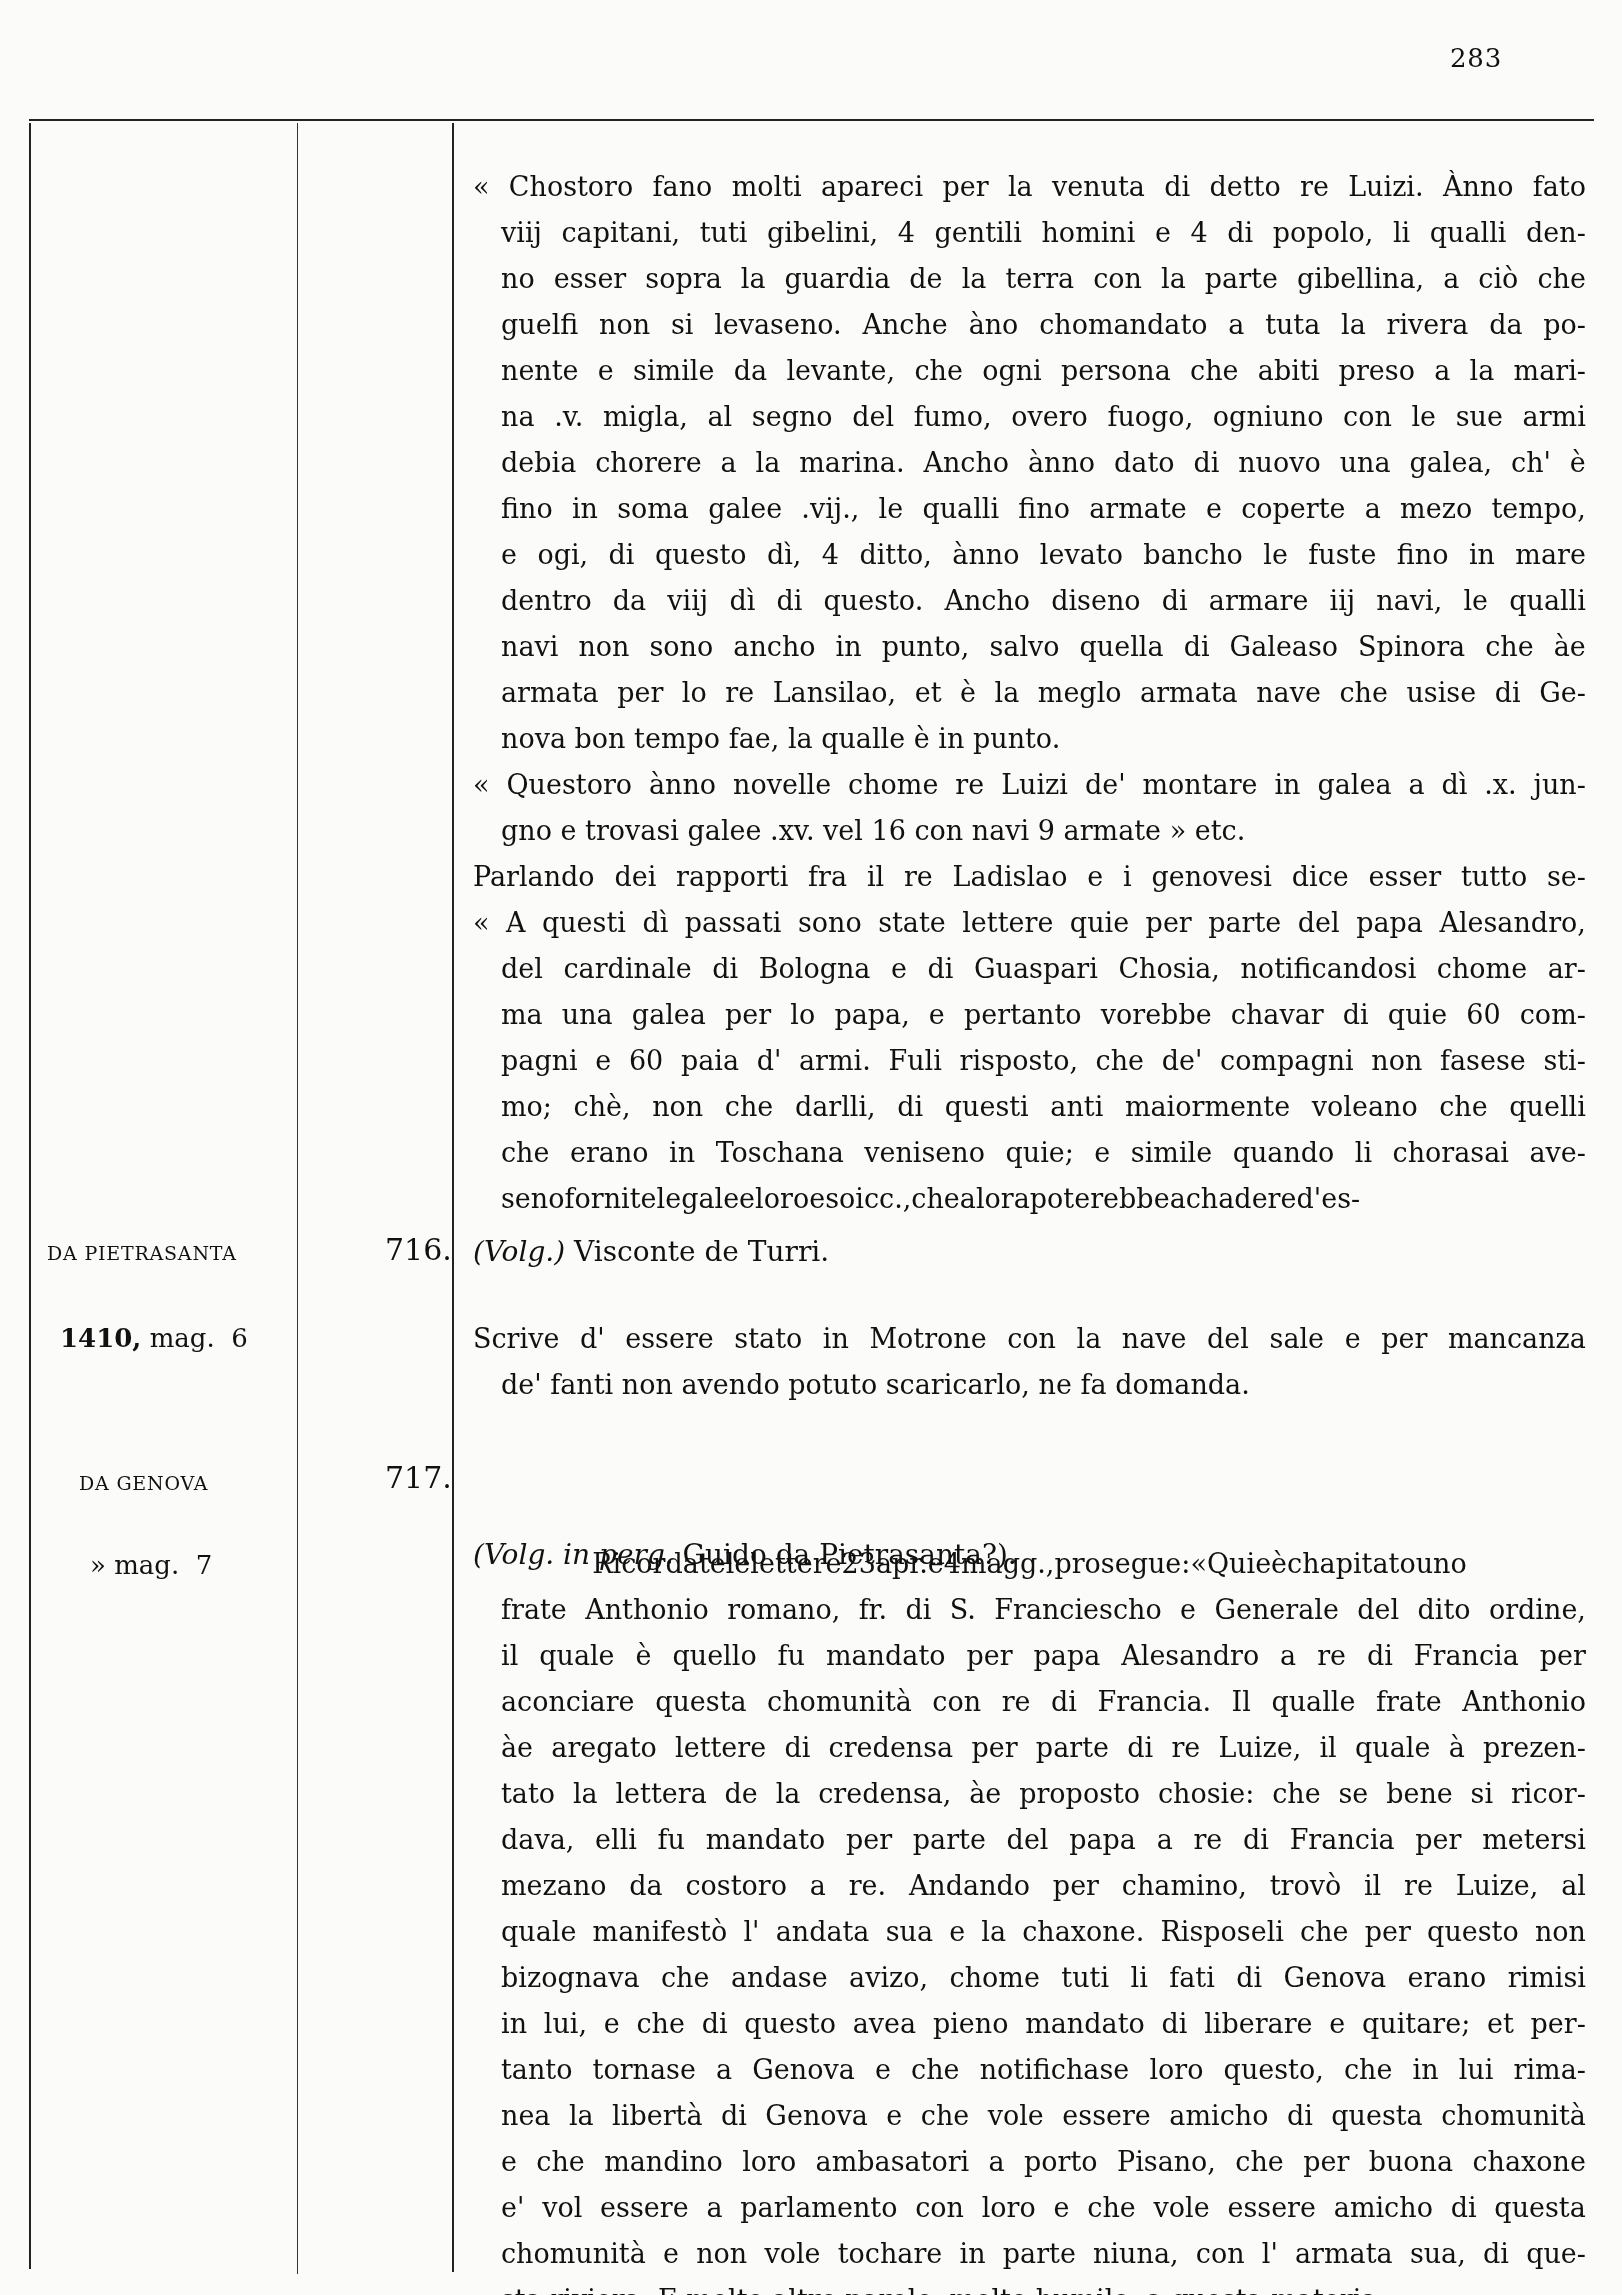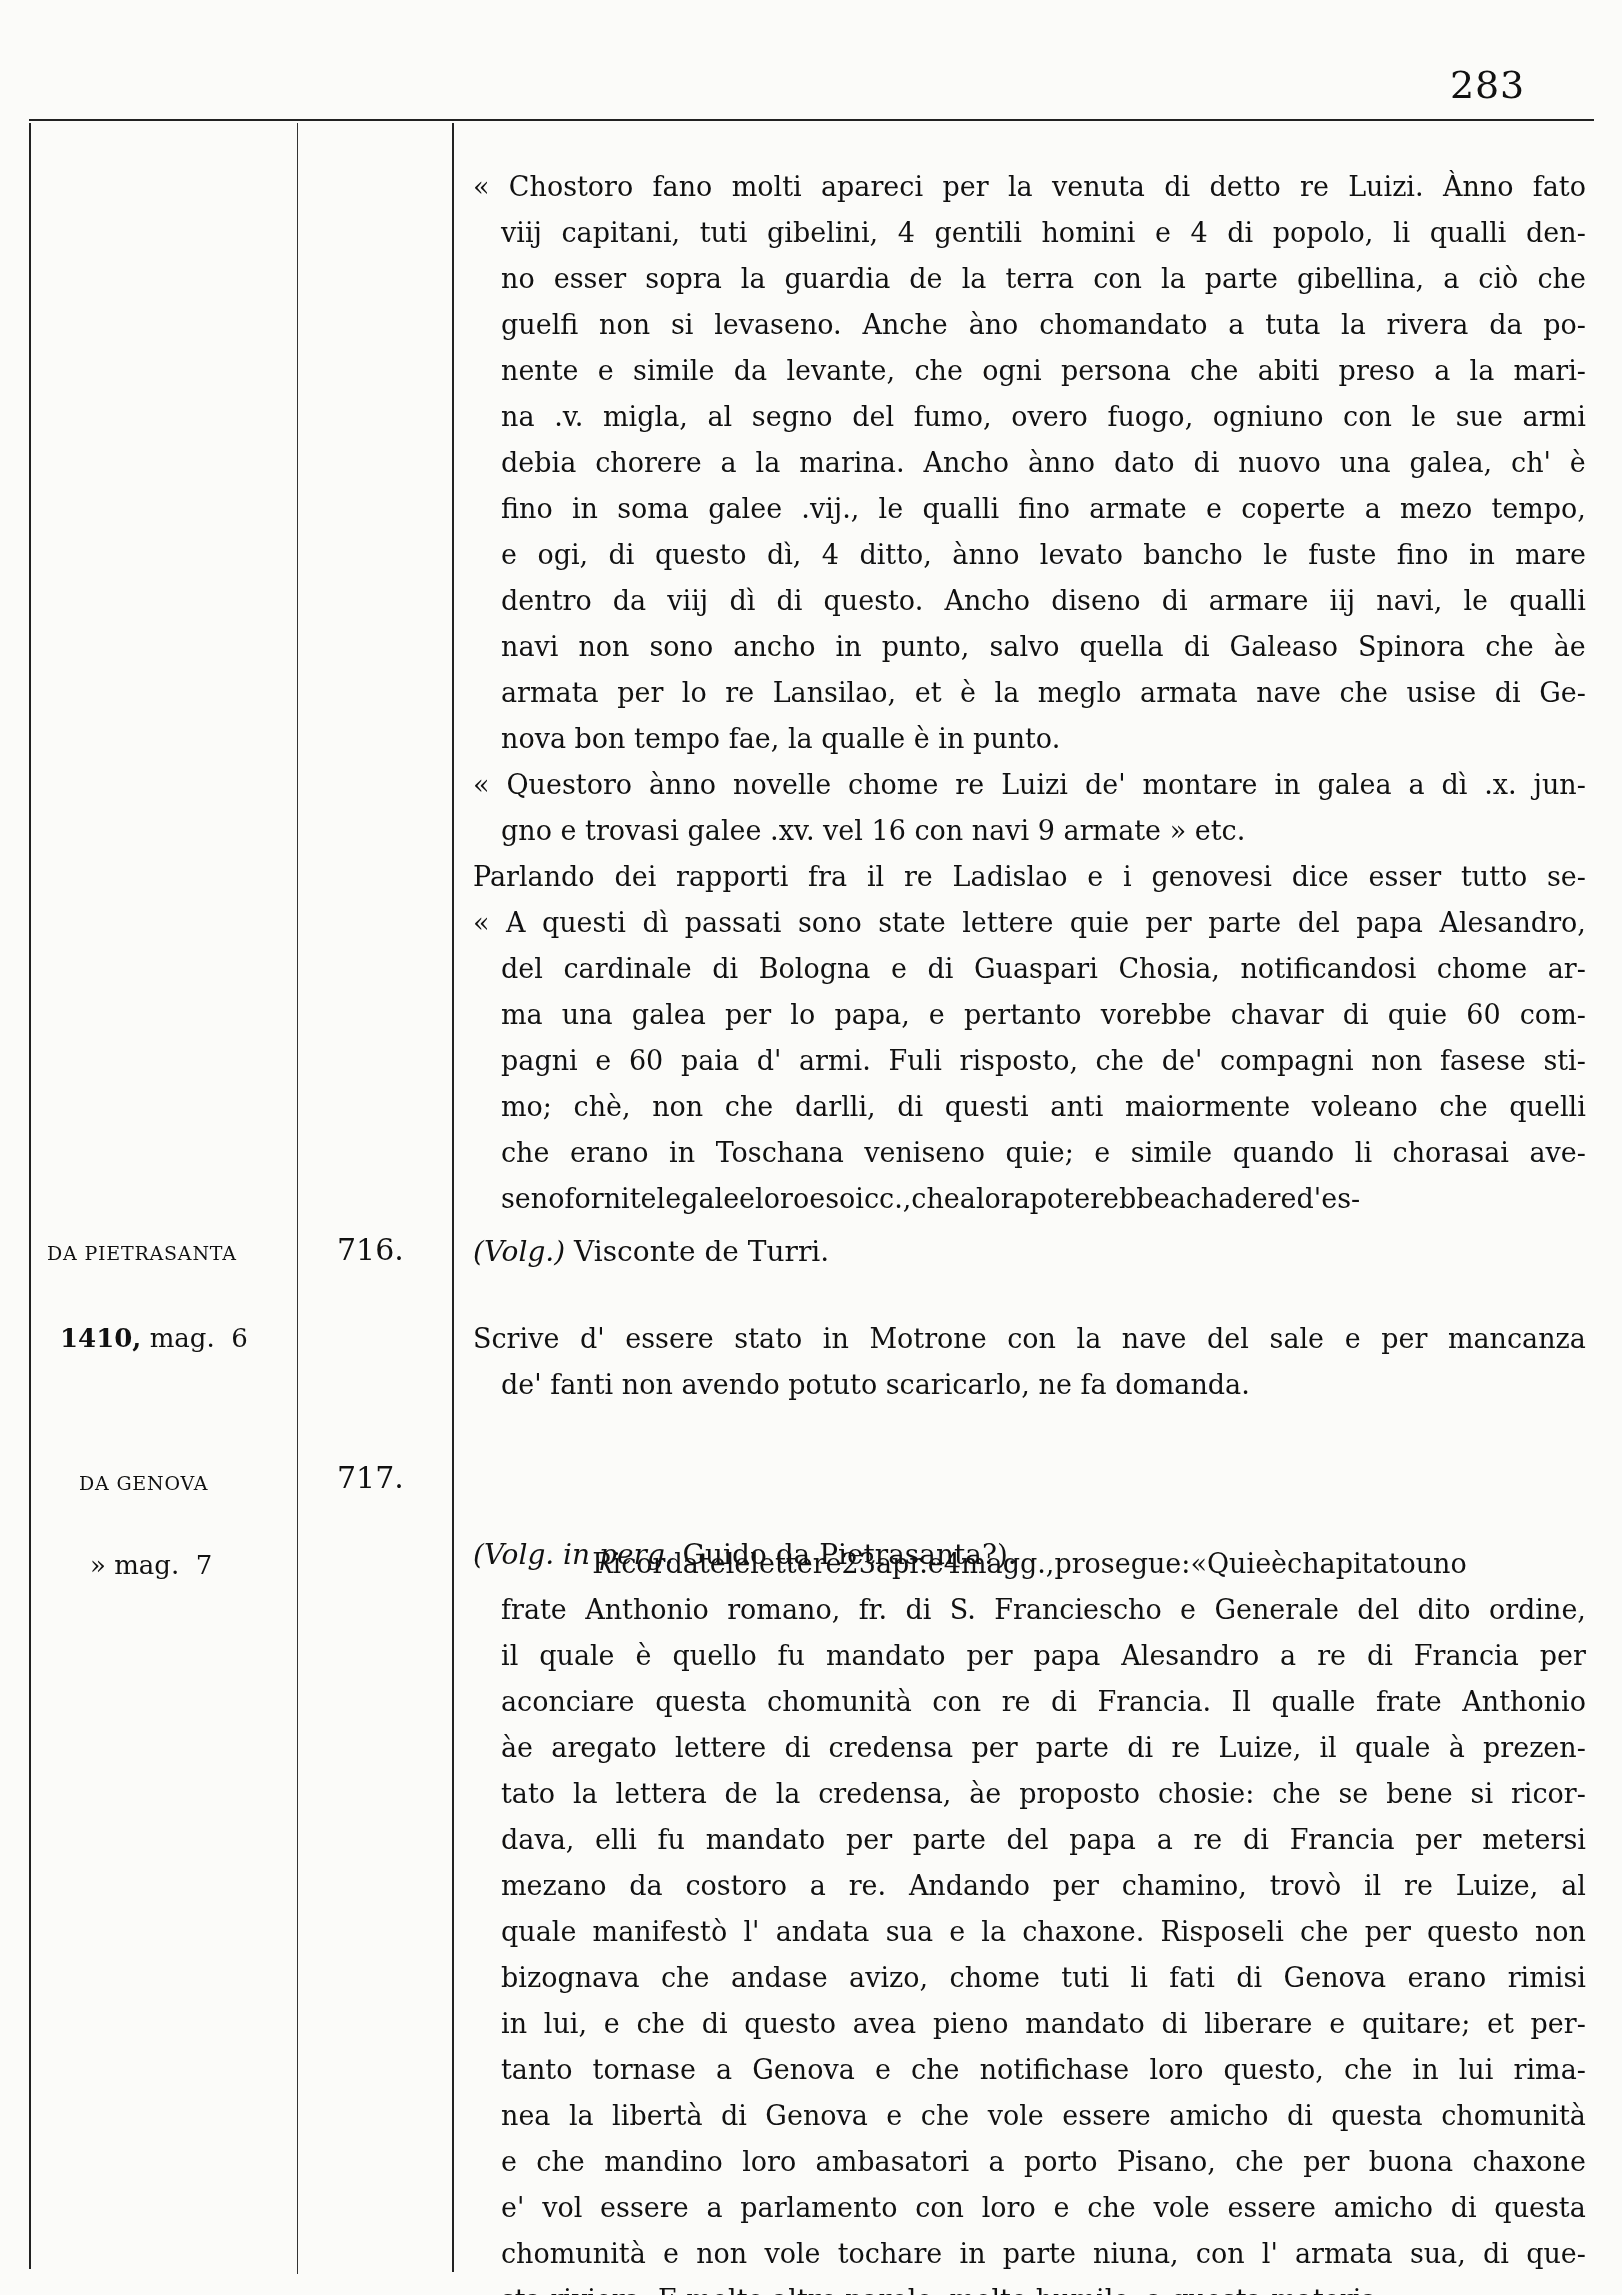--- a/index.html
+++ b/index.html
@@ -6,40 +6,40 @@
   body {
     width: 1623px; height: 2295px;
     background: #fbfbf9;
     position: relative;
     overflow: hidden;
     font-family: "DejaVu Serif", "Liberation Serif", serif;
     color: #111;
   }
   .page-number {
     position: absolute; top: 43px; left: 1450px;
-    font-size: 38px; letter-spacing: 0.8px; margin-top: 20px;
+    font-size: 26px; letter-spacing: 0.8px;
   }
   .top-rule {
     position: absolute; top: 119px; left: 29px; width: 1565px; height: 0;
     border-top: 2.5px solid #222;
   }
   .vline { position: absolute; top: 123px; height: 2146px; width: 0; }
   .vline.l1 { left: 29px; border-left: 2.5px solid #222; }
   .vline.l2 { left: 297px; border-left: 1.7px solid #333; height: 2151px; }
   .vline.l3 { left: 452px; border-left: 2.5px solid #222; height: 2149px; }
   .it { font-style: italic; }
 
   .side-label {
     position: absolute; font-size: 20px; letter-spacing: 0.8px;
     font-variant: small-caps; text-transform: lowercase;
   }
   .side-label.upper { font-variant: normal; text-transform: uppercase; font-size: 19px; }
   .side-date { position: absolute; font-size: 26px; }
   .side-date b { font-weight: bold; }
-  .doc-num { position: absolute; font-size: 30px; }
+  .doc-num { position: absolute; font-size: 30px; margin-left: 48px; }
 
   .entry-head { position: absolute; left: 473px; font-size: 28px; }
   .entry-body { position: absolute; left: 473px; width: 1113px; font-size: 27px; line-height: 46px; }
 </style>
 </head>
 <body>
 
 <div class="page-number">283</div>
 <div class="top-rule"></div>
 <div class="vline l1"></div>

